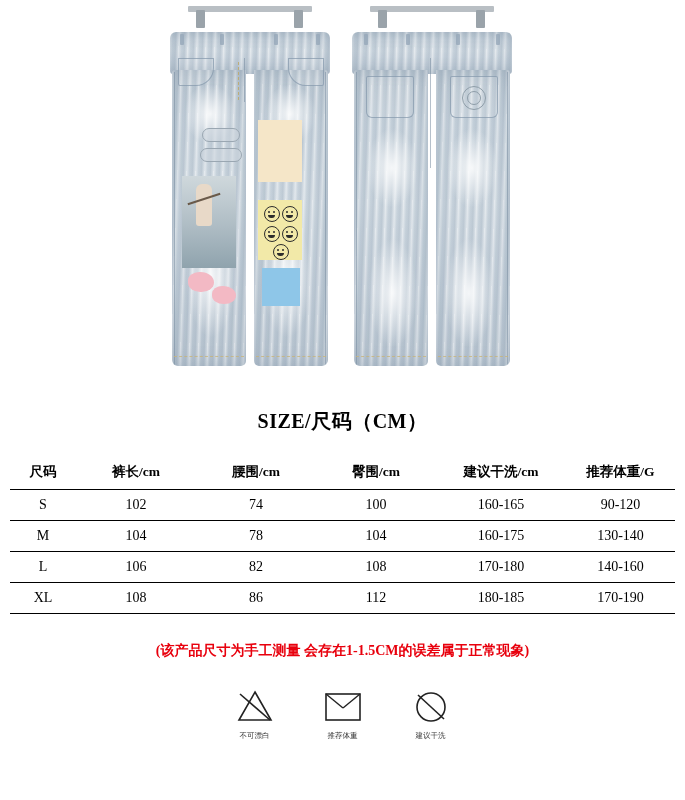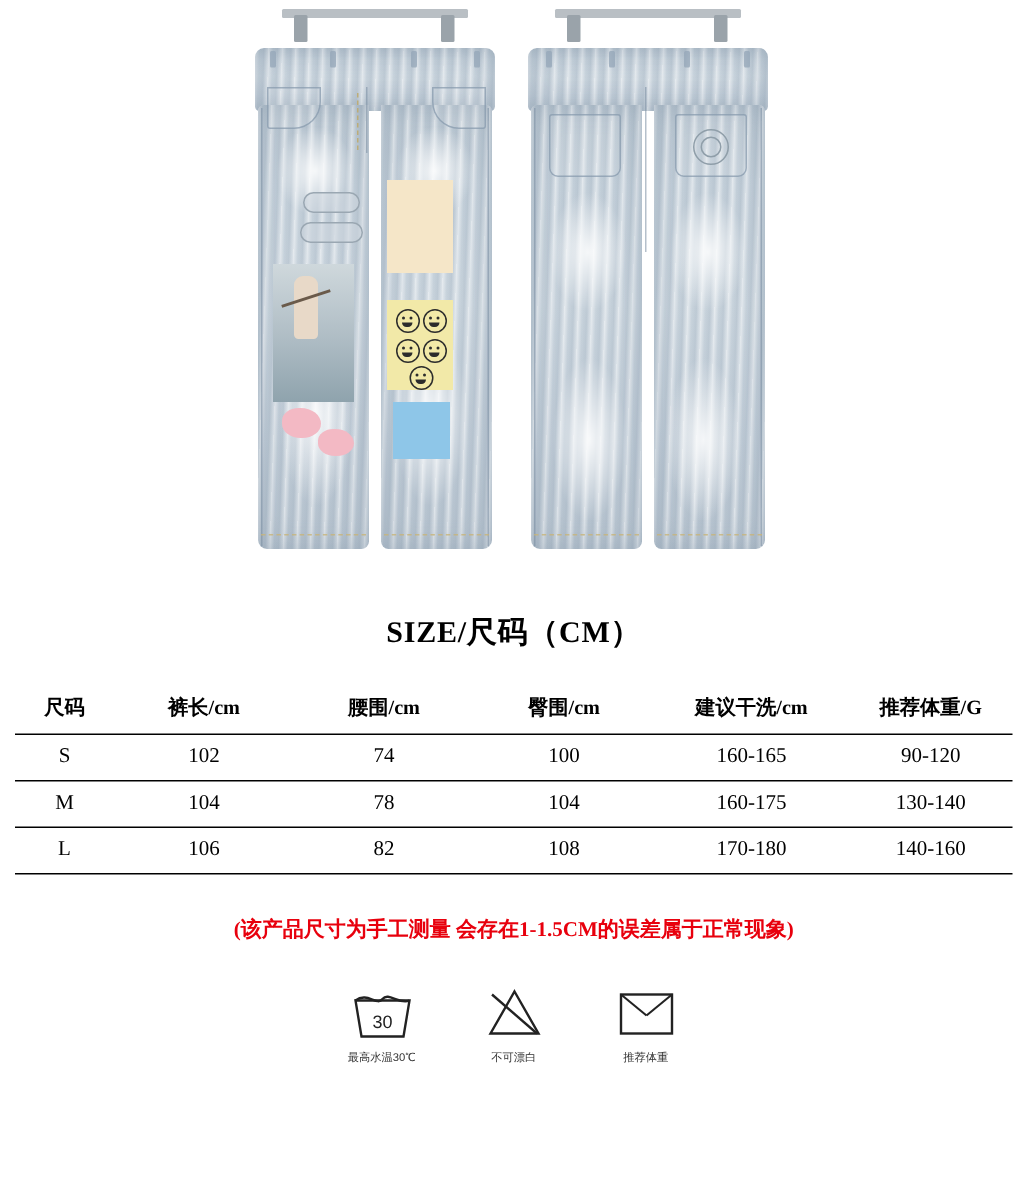--- a/index.html
+++ b/index.html
@@ -340,37 +340,35 @@
       <td>130-140</td>
     </tr>
     <tr>
       <td>L</td>
       <td>106</td>
       <td>82</td>
       <td>108</td>
       <td>170-180</td>
       <td>140-160</td>
     </tr>
+    <tr>
+      <td>XL</td>
+      <td>108</td>
+      <td>86</td>
+      <td>112</td>
+      <td>180-185</td>
+      <td>170-190</td>
+    </tr>
   </tbody>
 </table>
 
 <div class="note">(该产品尺寸为手工测量 会存在1-1.5CM的误差属于正常现象)</div>
 
 <div class="care-row">
 
-  <div class="care-item">
-    <div class="care-box">
-      <svg class="care-svg" width="44" height="40" viewBox="0 0 44 40">
-        <path d="M4 12 L40 12 L36 36 L8 36 Z" fill="none" stroke="#222" stroke-width="1.6"></path>
-        <path d="M4 12 C12 6, 18 16, 22 11 C26 6, 33 15, 40 12" fill="none" stroke="#222" stroke-width="1.6"></path>
-        <text x="22" y="30" font-size="12" font-family="Liberation Sans, sans-serif" text-anchor="middle" fill="#222">30</text>
-      </svg>
-    </div>
-    <div class="care-caption">最高水温30℃</div>
-  </div>
 
   <div class="care-item">
     <div class="care-box">
       <svg class="care-svg" width="44" height="40" viewBox="0 0 44 40">
         <path d="M22 6 L38 34 L6 34 Z" fill="none" stroke="#222" stroke-width="1.6"></path>
         <line x1="7" y1="8" x2="37" y2="34" stroke="#222" stroke-width="1.6"></line>
       </svg>
     </div>
     <div class="care-caption">不可漂白</div>
   </div>
@@ -380,14 +378,23 @@
       <svg class="care-svg" width="44" height="40" viewBox="0 0 44 40">
         <rect x="5" y="8" width="34" height="26" fill="none" stroke="#222" stroke-width="1.6"></rect>
         <line x1="5" y1="8" x2="22" y2="22" stroke="#222" stroke-width="1.4"></line>
         <line x1="39" y1="8" x2="22" y2="22" stroke="#222" stroke-width="1.4"></line>
       </svg>
     </div>
     <div class="care-caption">推荐体重</div>
   </div>
 
 
+  <div class="care-item">
+    <div class="care-box">
+      <svg class="care-svg" width="44" height="40" viewBox="0 0 44 40">
+        <circle cx="22" cy="21" r="14" fill="none" stroke="#222" stroke-width="1.6"></circle>
+        <line x1="9" y1="9" x2="35" y2="33" stroke="#222" stroke-width="1.6"></line>
+      </svg>
+    </div>
+    <div class="care-caption">建议干洗</div>
+  </div>
 
 </div>
 
 </body></html>

